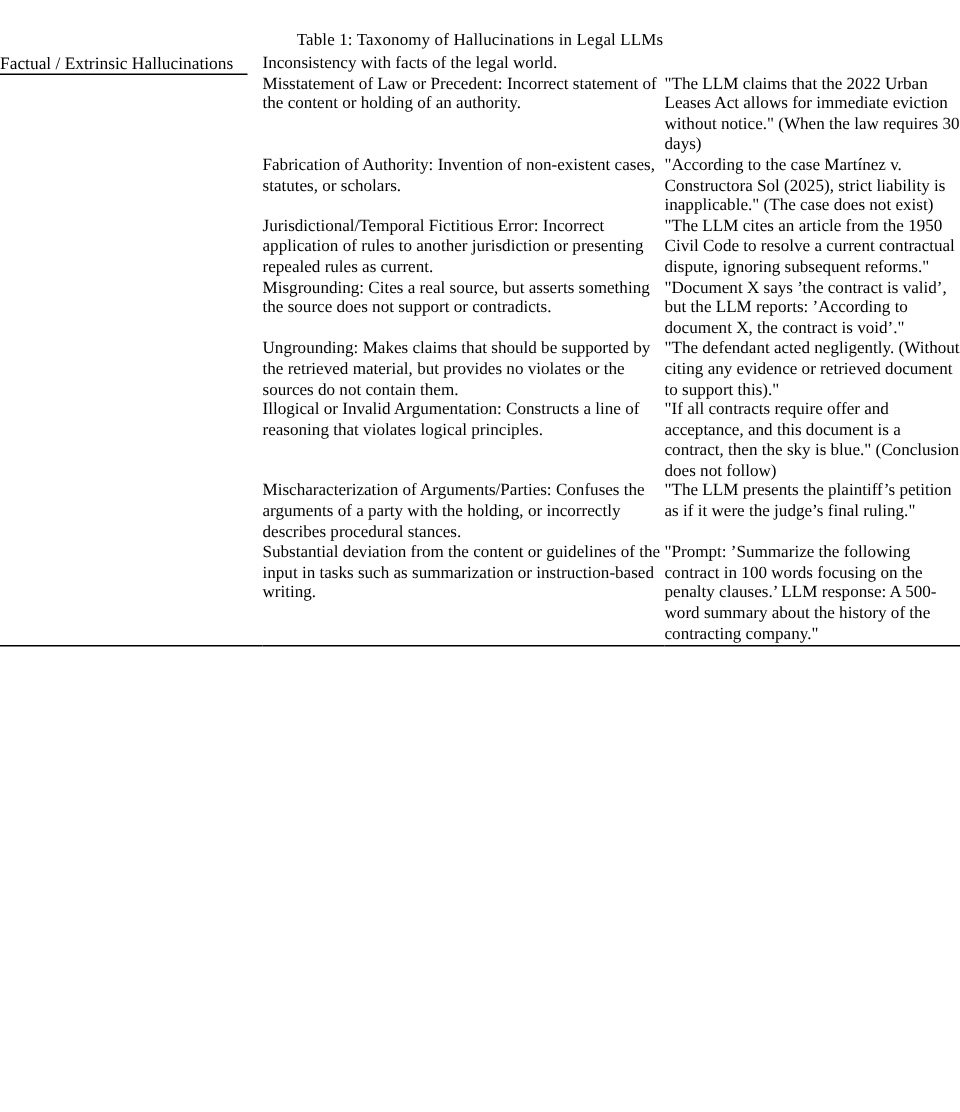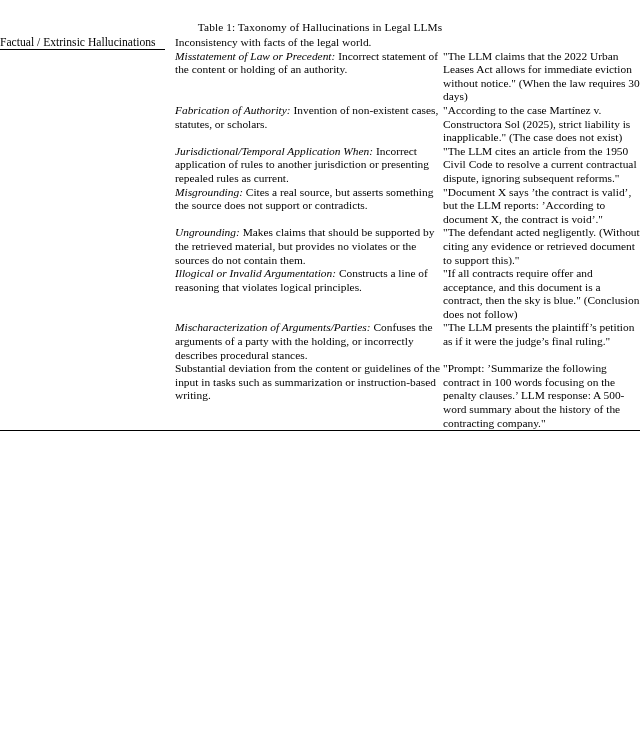--- a/index.html
+++ b/index.html
@@ -88,21 +88,20 @@
   td.sub-desc {
     padding: 7px 16px 7px 2px;
     line-height: 13.6px;
   }
   td.sub-ex {
     padding: 7px 2px 7px 2px;
     line-height: 13.6px;
   }
   td.blank { padding: 0; }
   .term {
-    font-style: italic;
   }
   tr.rule-bottom td { height: 0; line-height: 0; font-size: 0; }
 </style>
 </head>
 <body>
 
 <div class="page">
 
   <div class="caption">Table 1: Taxonomy of Hallucinations in Legal LLMs</div>
 
@@ -125,21 +124,21 @@
         <td class="sub-desc"><span class="term">Misstatement of Law or Precedent:</span> <span>Incorrect statement of the content or holding of an authority.</span></td>
         <td class="sub-ex">"The LLM claims that the 2022 Urban Leases Act allows for immediate eviction without notice." (When the law requires 30 days)</td>
       </tr>
       <tr>
         <td class="blank"></td>
         <td class="sub-desc"><span class="term">Fabrication of Authority:</span> <span>Invention of non-existent cases, statutes, or scholars.</span></td>
         <td class="sub-ex">"According to the case Martínez v. Constructora Sol (2025), strict liability is inapplicable." (The case does not exist)</td>
       </tr>
       <tr>
         <td class="blank"></td>
-        <td class="sub-desc"><span class="term">Jurisdictional/Temporal Application When:</span> <span>Incorrect application of rules to another jurisdiction or presenting repealed rules as current.</span></td>
+        <td class="sub-desc"><span class="term">Jurisdictional/Temporal Fictitious Error:</span> <span>Incorrect application of rules to another jurisdiction or presenting repealed rules as current.</span></td>
         <td class="sub-ex">"The LLM cites an article from the 1950 Civil Code to resolve a current contractual dispute, ignoring subsequent reforms."</td>
       </tr>
 
       <tr>
         <td class="blank"></td>
         <td class="sub-desc"><span class="term">Misgrounding:</span> <span>Cites a real source, but asserts something the source does not support or contradicts.</span></td>
         <td class="sub-ex">"Document X says ’the contract is valid’, but the LLM reports: ’According to document X, the contract is void’."</td>
       </tr>
       <tr>
         <td class="blank"></td>

